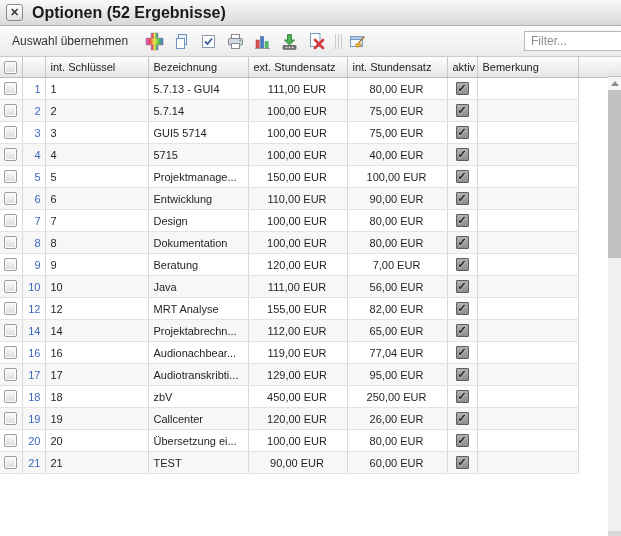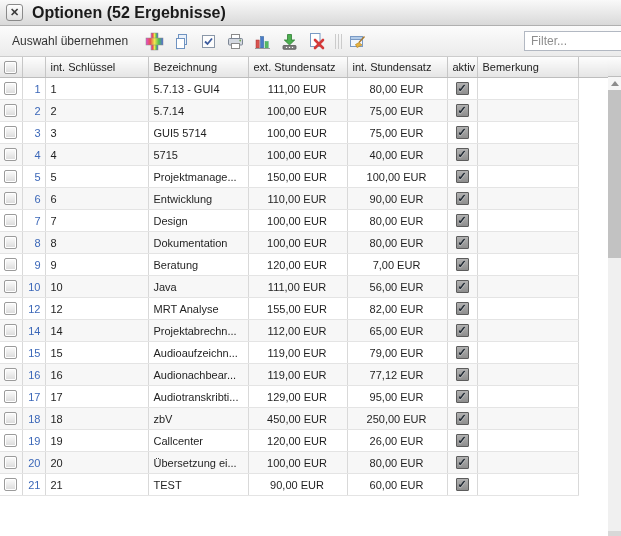--- a/index.html
+++ b/index.html
@@ -388,42 +388,25 @@
         <span>✓</span>
       </span>
     </td>
     <td></td>
     <td class="c-fill"></td>
   </tr>
           <tr>
     <td class="c-check">
       <span class="cb"></span>
     </td>
-    <td class="c-num">15</td>
-    <td>15</td>
-    <td>Audioaufzeichn...</td>
-    <td class="c-ext">119,00 EUR</td>
-    <td class="c-int">79,00 EUR</td>
-    <td class="c-aktiv">
-      <span class="cb-checked">
-        <span>✓</span>
-      </span>
-    </td>
-    <td></td>
-    <td class="c-fill"></td>
-  </tr>
-          <tr>
-    <td class="c-check">
-      <span class="cb"></span>
-    </td>
     <td class="c-num">16</td>
     <td>16</td>
     <td>Audionachbear...</td>
     <td class="c-ext">119,00 EUR</td>
-    <td class="c-int">77,12 EUR</td>
+    <td class="c-int">77,04 EUR</td>
     <td class="c-aktiv">
       <span class="cb-checked">
         <span>✓</span>
       </span>
     </td>
     <td></td>
     <td class="c-fill"></td>
   </tr>
           <tr>
     <td class="c-check">

